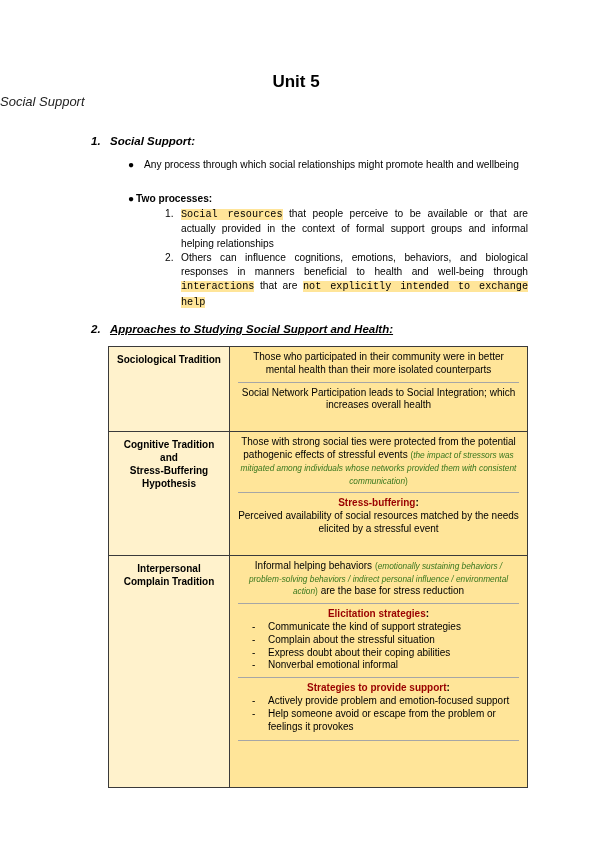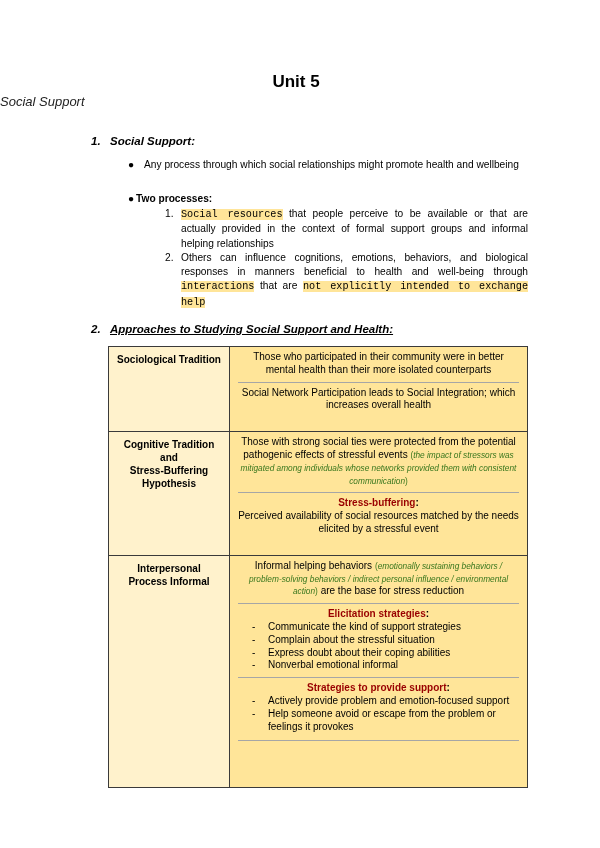--- a/index.html
+++ b/index.html
@@ -93,21 +93,21 @@
         <div class="ctr">
           <span class="red">Stress-buffering</span><span style="font-weight:bold;">:</span>
         </div>
         <div class="ctr">Perceived availability of social resources matched by the needs elicited by a stressful event</div>
       </td>
     </tr>
 
     <tr style="height:232px;">
       <td class="lcol">
         <div>Interpersonal</div>
-        <div>Process Informal</div>
+        <div>Complain Tradition</div>
       </td>
       <td class="rcol">
         <div class="ctr">
           <span>Informal helping behaviors </span><span class="green" style="font-style:normal;">(</span><span class="green">emotionally sustaining behaviors / problem-solving behaviors / indirect personal influence / environmental action</span><span class="green" style="font-style:normal;">)</span><span> are the base for stress reduction</span>
         </div>
         <div class="hr"></div>
         <div class="ctr">
           <span class="red">Elicitation strategies</span><span style="font-weight:bold;">:</span>
         </div>
         <div class="dash"><span class="d">-</span><span>Communicate the kind of support strategies</span></div>

